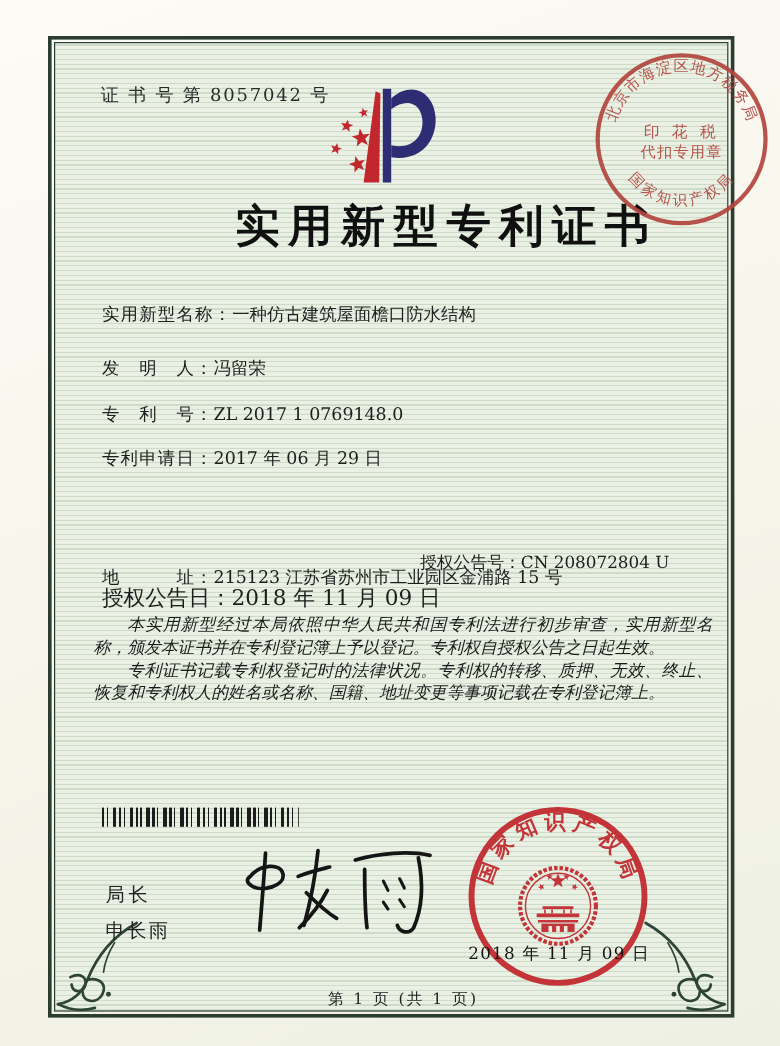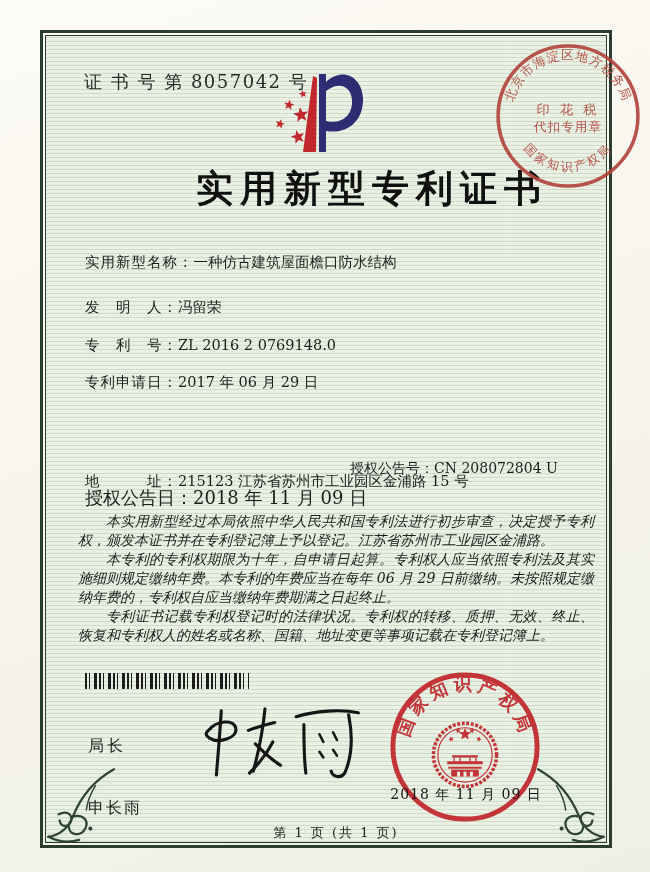--- a/index.html
+++ b/index.html
@@ -7,21 +7,21 @@
   body { background:#e8e6de; font-family:"DejaVu Serif","Liberation Serif",serif; }
   .page { position:relative; width:650px; height:872px; overflow:hidden;
           background:linear-gradient(160deg,#fcfbf5 0%,#f7f4ea 55%,#eef0e3 100%); }
   .frame { position:absolute; left:40px; top:30px; width:572px; height:818px;
            border:3px solid #2b3d31; }
   .frame-inner { position:absolute; inset:2px; border:1px solid #2b3d31;
            background-color:#eaf0e3;
            background-image:repeating-linear-gradient(0deg,
               rgba(140,172,142,0.30) 0px, rgba(140,172,142,0.30) 1px,
               rgba(234,240,227,0) 1px, rgba(234,240,227,0) 4px); }
-  .cert-no { position:absolute; left:84px; top:70px; font-size:18px; color:#2a2a2a;
+  .cert-no { position:absolute; left:84px; top:70px; font-size:15px; color:#2a2a2a;
              letter-spacing:1.5px; }
   .logo { position:absolute; left:272px; top:58px; width:96px; height:100px; }
   .tax-stamp { position:absolute; left:492px; top:40px; width:152px; height:152px; z-index:6; }
   .title { position:absolute; left:40px; top:164px; width:572px; text-align:center;
            font-size:37px; font-weight:bold; letter-spacing:7px; color:#101010;margin-left:46px; }
   .field-row { position:absolute; left:85px; width:512px; font-size:14.5px; color:#1d1d1d; }
   .field-row .lab { letter-spacing:1px; }
   .fr0 { top:253px; } .fr1 { top:298px; } .fr2 { top:336px; }
   .fr3 { top:373px; } .fr4 { top:411px; } .fr5 { top:472px; }
   .grant-left  { position:absolute; left:85px;  top:486px; font-size:18px; color:#1d1d1d; }
@@ -29,21 +29,21 @@
   .paragraphs { position:absolute; left:78px; top:512px; width:516px; font-size:14px;
                 line-height:19px; font-style:italic; text-align:justify; color:#1b1b1b; }
   .paragraphs p { text-indent:2em; }
   .barcode { position:absolute; left:85px; top:673px; width:164px; height:16px;
              background-image:
                repeating-linear-gradient(90deg,#1c1c1c 0 2px,transparent 2px 4px,
                  #1c1c1c 4px 5px,transparent 5px 9px,#1c1c1c 9px 12px,transparent 12px 14px); }
   .director-title { position:absolute; left:88px; top:736px; font-size:16px; color:#222;
                     letter-spacing:3px; }
   .director-name  { position:absolute; left:88px; top:766px; font-size:16px; color:#222;
-                    letter-spacing:2px;margin-top:32px; }
+                    letter-spacing:2px; }
   .signature { position:absolute; left:195px; top:694px; width:175px; height:95px; }
   .main-seal { position:absolute; left:386px; top:668px; width:158px; height:158px; }
   .seal-date { position:absolute; left:388px; top:786px; width:156px; text-align:center;
                font-size:14px; color:#141414; letter-spacing:1px; z-index:5; }
   .footer { position:absolute; left:40px; top:824px; width:592px; text-align:center;
             font-size:13px; letter-spacing:2px; color:#222; }
   .corner { position:absolute; width:82px; height:82px; }
   .corner-bl { left:34px;  top:763px; }
   .corner-br { left:536px; top:763px; transform:scaleX(-1); }
 </style>
@@ -103,30 +103,29 @@
       </text>
       <text x="75" y="73" text-anchor="middle" font-size="13" letter-spacing="3" fill="#b2463f">印 花 税</text>
       <text x="75" y="90" text-anchor="middle" font-size="12.5" letter-spacing="1" fill="#b2463f">代扣专用章</text>
     </g>
   </svg>
 
   <div class="title">实用新型专利证书</div>
 
   <div class="field-row fr1"><span class="lab">发　明　人：</span><span class="val">冯留荣</span></div>
   <div class="field-row fr0"><span class="lab">实用新型名称：</span><span class="val">一种仿古建筑屋面檐口防水结构</span></div>
-  <div class="field-row fr2"><span class="lab">专　利　号：</span><span class="val">ZL 2016 2 0769148.0</span></div>
+  <div class="field-row fr2"><span class="lab">专　利　号：</span><span class="val">ZL 2017 1 0769148.0</span></div>
   <div class="field-row fr3"><span class="lab">专利申请日：</span><span class="val">2017 年 06 月 29 日</span></div>
   <div class="field-row fr5"><span class="lab">地　　　址：</span><span class="val">215123 江苏省苏州市工业园区金浦路 15 号</span></div>
 
   <div class="grant-left"><span class="lab">授权公告日：</span><span class="val">2018 年 11 月 09 日</span></div>
   <div class="grant-right"><span class="lab">授权公告号：</span><span class="val">CN 208072804 U</span></div>
 
   <div class="paragraphs">
-    <p>本实用新型经过本局依照中华人民共和国专利法进行初步审查，决定授予专利权，颁发本证书并在专利登记簿上予以登记。江苏省苏州市工业园区金浦路。</p>
-    <p>本专利的专利权期限为十年，自申请日起算。专利权人应当依照专利法及其实施细则规定缴纳年费。本专利的年费应当在每年 06 月 29 日前缴纳。未按照规定缴纳年费的，专利权自应当缴纳年费期满之日起终止。</p>
+    <p>本实用新型经过本局依照中华人民共和国专利法进行初步审查，实用新型名称，颁发本证书并在专利登记簿上予以登记。专利权自授权公告之日起生效。</p>
     <p>专利证书记载专利权登记时的法律状况。专利权的转移、质押、无效、终止、恢复和专利权人的姓名或名称、国籍、地址变更等事项记载在专利登记簿上。</p>
   </div>
 
   <div class="barcode"></div>
 
   <div class="director-title">局长</div>
   <div class="director-name">申长雨</div>
 
   <svg class="signature" viewBox="0 0 180 95">
     <g stroke="#151515" stroke-width="3.2" fill="none" stroke-linecap="round" stroke-linejoin="round">

